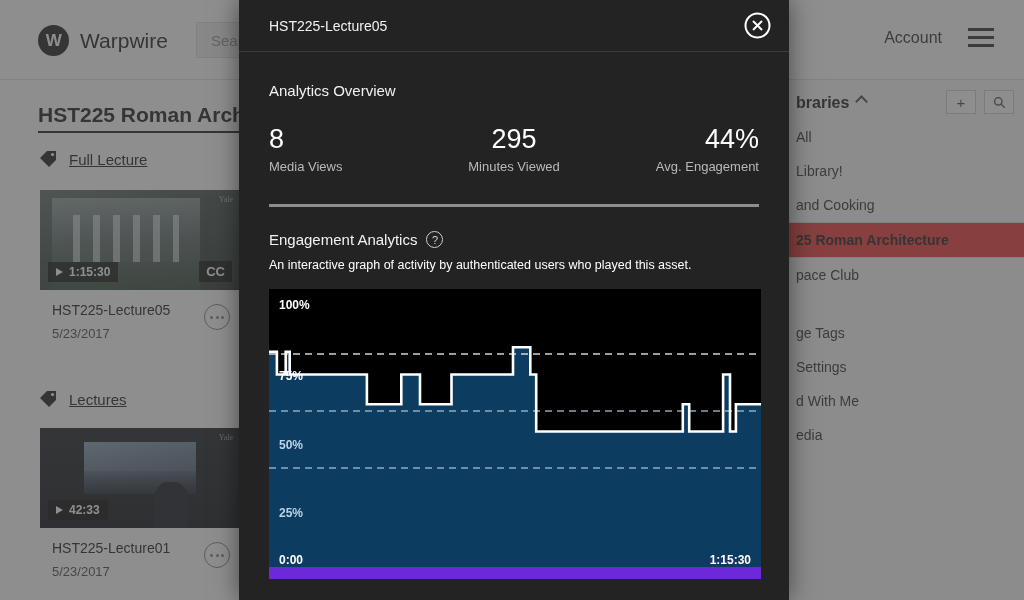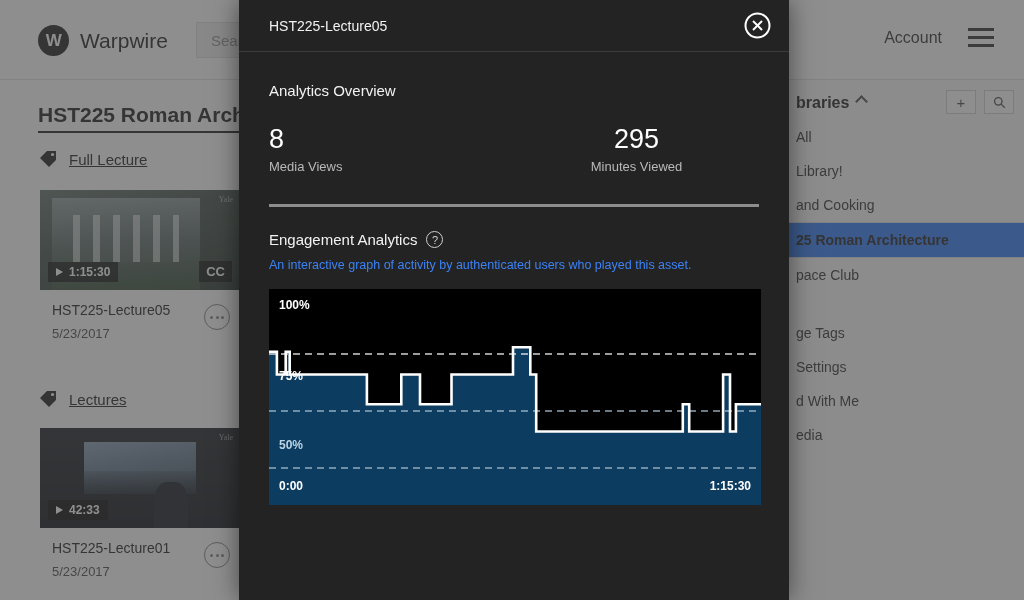--- a/index.html
+++ b/index.html
@@ -158,21 +158,21 @@
   .sb-act-btn {
     width: 30px; height: 24px; border: 1px solid #d4d4d4; background: #fff;
     display: flex; align-items: center; justify-content: center;
     font-size: 15px; color: #555;
   }
   .sb-item {
     padding: 9px 0 9px 16px; font-size: 14px; color: #3c3c3c;
     white-space: nowrap;
   }
   .sb-item.active {
-    background: #3b82f6; font-weight: bold; color: #2b2b2b;
+    background: #ef4444; font-weight: bold; color: #2b2b2b;
     border-top: 1px solid #dcdfe3; border-bottom: 1px solid #dcdfe3;
   }
   .sb-gap { height: 24px; }
 
   .overlay-dim {
     position: absolute; inset: 0;
     background: rgba(60,60,60,.58);
   }
 
   
@@ -213,24 +213,24 @@
 
   .ea-head {
     display: flex; gap: 9px; margin-bottom: 10px;
   }
   .ea-title { font-size: 15px; color: #f2f2f2; }
   .help-icon {
     width: 17px; height: 17px; border-radius: 50%;
     border: 1.5px solid #cfcfcf; color: #cfcfcf;
     font-size: 11px; display: flex; align-items: center; justify-content: center;
   }
-  .ea-desc { font-size: 12.5px; color: #3b82f6; margin-bottom: 17px; }
+  .ea-desc { font-size: 12.5px; color: #ffffff; margin-bottom: 17px; }
 
   .chart-wrap {
-    position: relative; width: 492px; height: 216px;
+    position: relative; width: 492px; height: 290px;
     background: #6d28d9;
     overflow: hidden;
   }
   .chart-svg { position: absolute; inset: 0; display: block; }
   .axis-lbl {
     position: absolute; font-size: 12px; font-weight: bold; color: #ffffff;
     pointer-events: none;
   }
   .axis-lbl.dim { color: #bcd3e4; }
   .lbl-100 { left: 10px; top: 9px; }
@@ -377,20 +377,24 @@
 
       <div class="stats-row">
         <div class="stat s1">
           <div class="stat-val">8</div>
           <div class="stat-lbl">Media Views</div>
         </div>
         <div class="stat s2">
           <div class="stat-val">295</div>
           <div class="stat-lbl">Minutes Viewed</div>
         </div>
+        <div class="stat s3">
+          <div class="stat-val">44%</div>
+          <div class="stat-lbl">Avg. Engagement</div>
+        </div>
       </div>
 
       <div class="divider"></div>
 
       <div class="ea-head">
         <div class="ea-title">Engagement Analytics</div>
         <div class="help-icon">?</div>
       </div>
       <div class="ea-desc">An interactive graph of activity by authenticated users who played this asset.</div>
 

